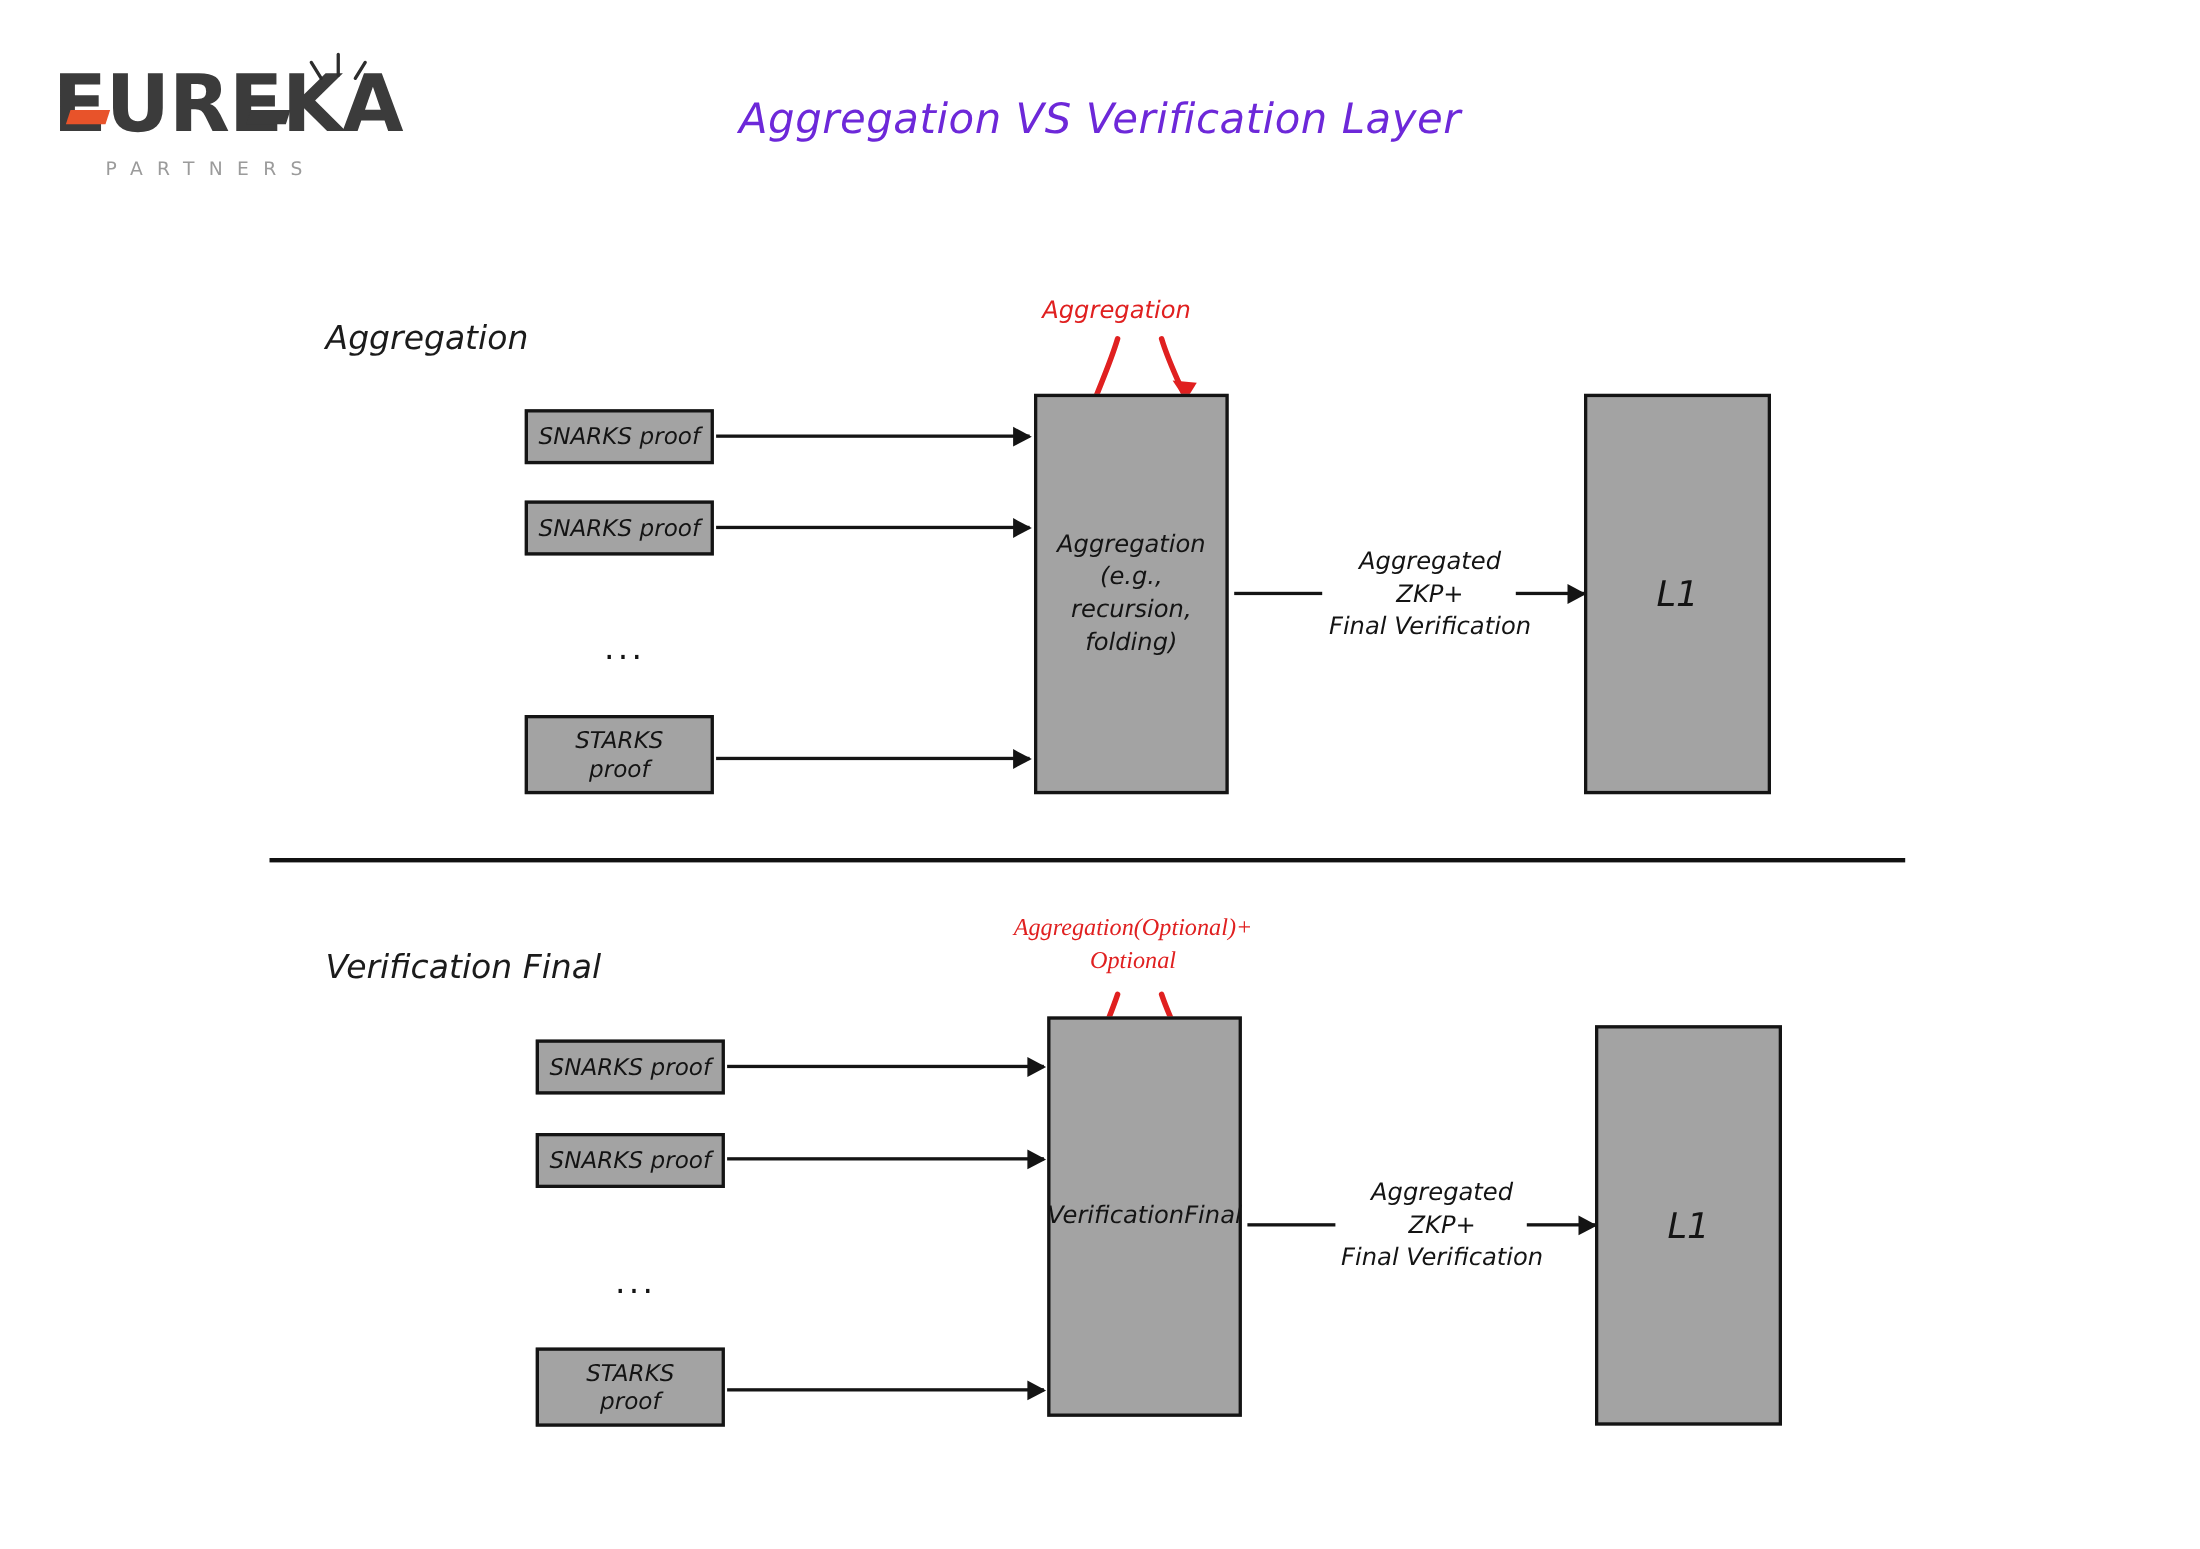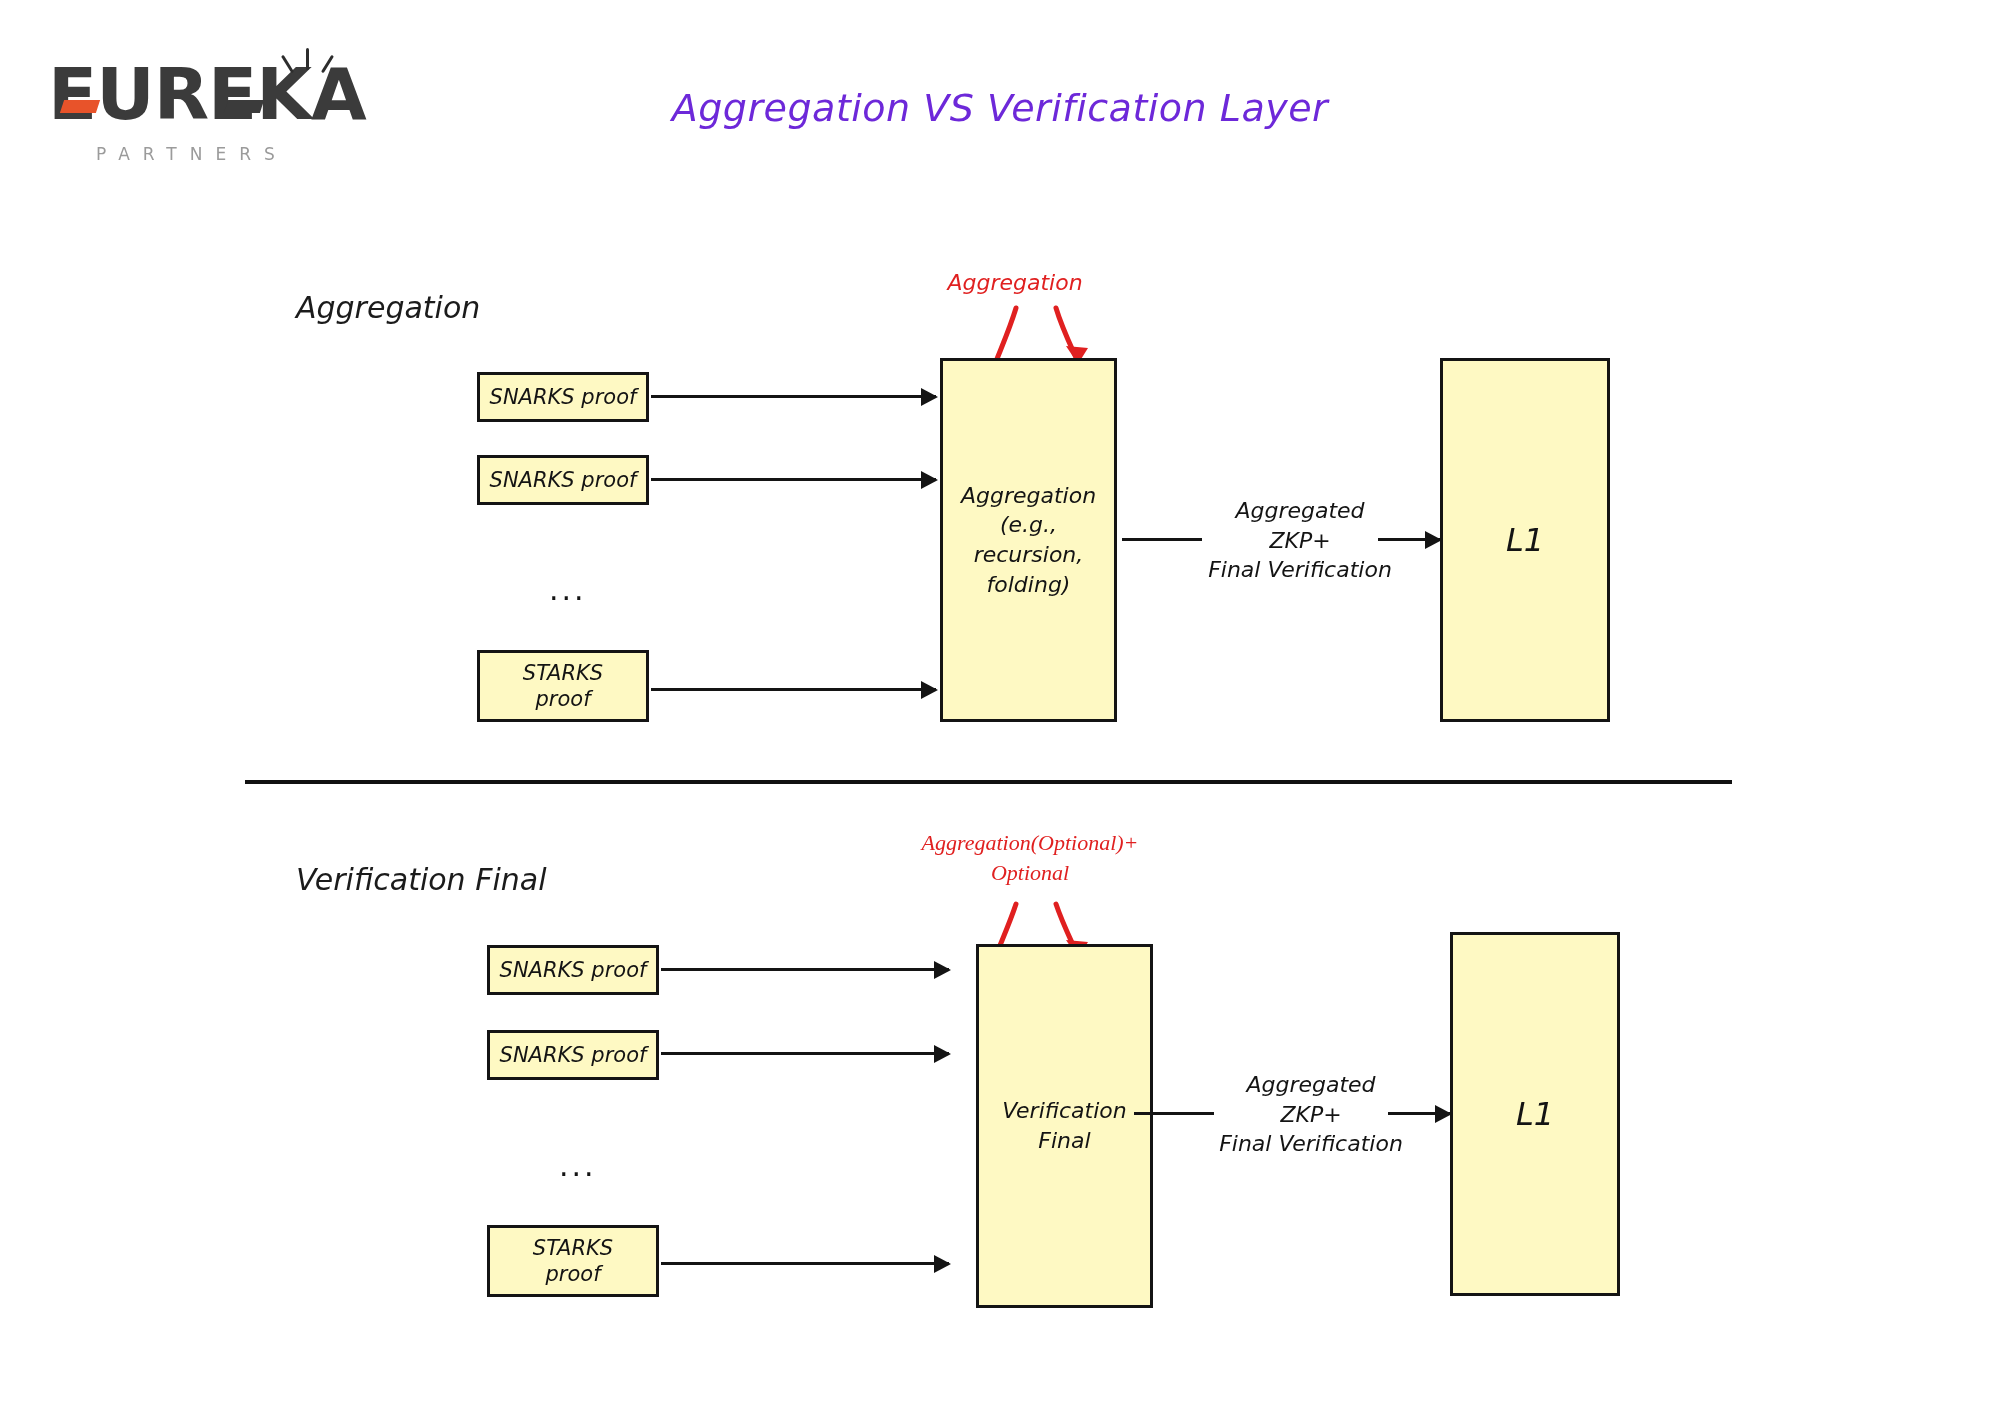--- a/index.html
+++ b/index.html
@@ -87,21 +87,21 @@
   .section-label {
     position: absolute;
     font-size: 30px;
     color: #1b1b1b;
   }
 
   
   .box {
     position: absolute;
     border: 3px solid #141414;
-    background: #fef9c3;
+    background: #a3a3a3;
     box-sizing: border-box;
     display: flex;
     align-items: center;
     justify-content: center;
     text-align: center;
     color: #141414;
   }
   .proof-box {
     font-size: 21px;
     line-height: 1.25;
@@ -243,21 +243,21 @@
 
   <div class="box proof-box hand" style="left:487px; top:1225px; width:172px; height:72px; flex-direction:column;">
     <span>STARKS</span>
     <span>proof</span>
   </div>
 
   <div class="arrow" style="left:661px; top:968px; width:288px;"></div>
   <div class="arrow" style="left:661px; top:1052px; width:288px;"></div>
   <div class="arrow" style="left:661px; top:1262px; width:288px;"></div>
 
-  <div class="box big-box hand" style="left:952px; top:944px; width:177px; height:364px; flex-direction:column;margin-left:24px;">
+  <div class="box big-box hand" style="left:952px; top:924px; width:177px; height:364px; flex-direction:row;">
     <span>Verification</span>
     <span>Final</span>
   </div>
 
   <div class="plain-line" style="left:1134px; top:1112px; width:80px;"></div>
   <div class="annot hand" style="left:1196px; top:1070px; width:230px; color:#141414; font-size:22px;">
     <div>Aggregated</div>
     <div>ZKP+</div>
     <div>Final Verification</div>
   </div>

